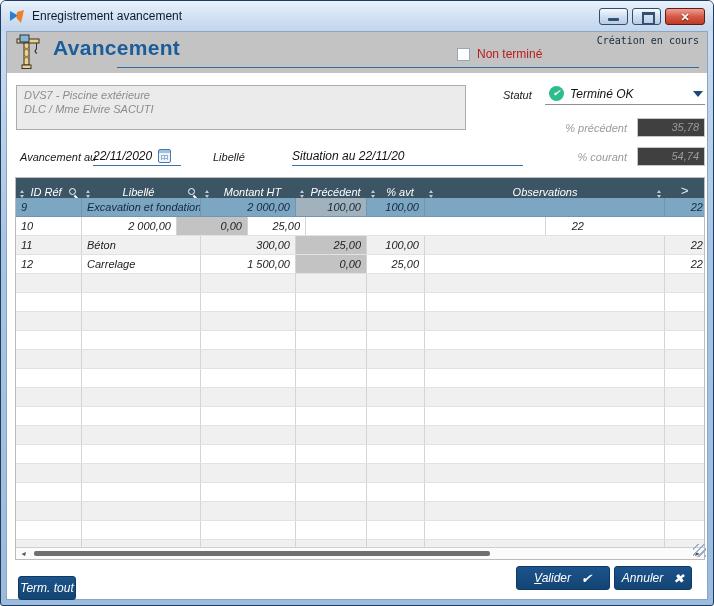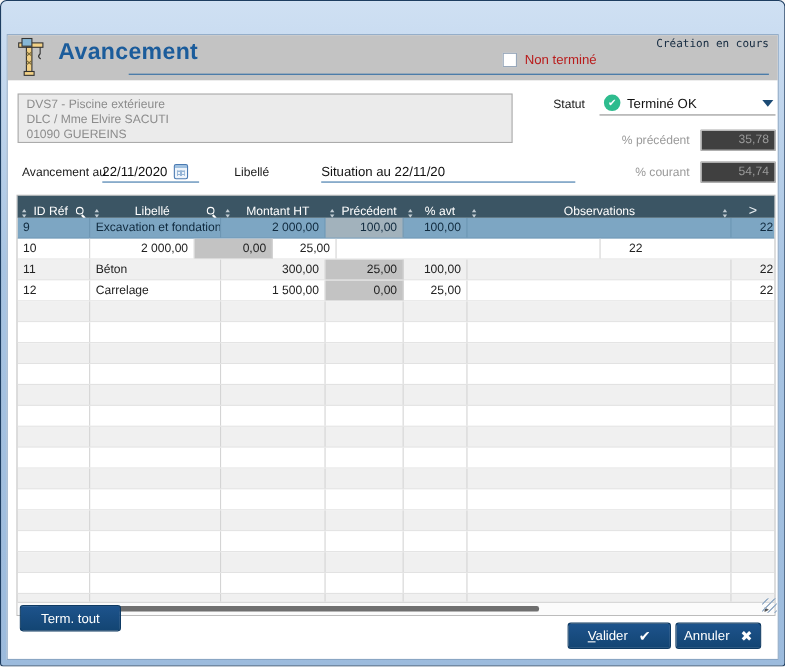--- a/index.html
+++ b/index.html
@@ -22,21 +22,21 @@
   
   .inner{position:absolute;left:5px;right:5px;top:30px;bottom:5px;background:#fff;border:1px solid #8aa6c4;}
   .band{position:relative;height:41px;background:#c3c3c3;}
   .band .crane{position:absolute;left:6px;top:2px;}
   .band .h1{position:absolute;left:46px;top:4px;font-size:21px;font-weight:bold;color:#1b5c9b;letter-spacing:.3px;}
   .band .h1-underline{position:absolute;left:110px;right:8px;bottom:5px;height:1px;background:#2e6ca3;}
   .band .creation{position:absolute;right:8px;top:3px;font-family:"DejaVu Sans Mono",monospace;font-size:10px;color:#13293f;}
   .chk-wrap{position:absolute;left:450px;top:15px;display:flex;align-items:center;gap:7px;font-size:12px;color:#b91c1c;}
   .chk{width:13px;height:13px;border:1px solid #98a8bb;background:#fff;}
   
-  .content{position:relative;height:485px;font-size:11px;color:#222;}
+  .content{position:relative;height:485px;font-size:11px;color:#222;font-style:italic;}
   .infobox{position:absolute;left:9px;top:12px;width:450px;height:45px;background:#ebebeb;
     border:1px solid #ababab;padding:3px 7px;color:#8c8c8c;font-size:11px;line-height:13.5px;}
   .lbl{position:absolute;font-size:11px;color:#1a1a1a;}
   .lbl-gray{position:absolute;font-size:11px;color:#9a9a9a;text-align:right;}
   .dropdown{position:absolute;left:538px;top:12px;width:160px;height:20px;border-bottom:1px solid #8f8f8f;
     display:flex;align-items:center;gap:6px;padding:0 2px 2px 4px;cursor:default;}
   .okcircle{width:15px;height:15px;border-radius:50%;background:#2ebc8e;flex:0 0 auto;position:relative;}
   .okcircle::before{content:"✔";position:absolute;left:0;right:0;top:0;bottom:0;color:#fff;font-size:9px;line-height:15px;text-align:center;}
   .dd-text{flex:1;font-size:12px;color:#111;}
   .dd-arrow{width:0;height:0;border-left:5px solid transparent;border-right:5px solid transparent;border-top:6px solid #1b4a74;}
@@ -87,20 +87,34 @@
   .btn .icon-x::before{content:"✖";font-size:13px;}
   .accel::first-letter{text-decoration:underline;}
   .grip{position:absolute;right:1px;bottom:1px;width:13px;height:13px;
     background:repeating-linear-gradient(135deg,transparent 0 3px,#9ab0c8 3px 4.5px);cursor:nwse-resize;}
 </style>
 </head>
 <body>
 
 <div class="window">
 
+  <div class="titlebar">
+    <span class="logo">
+      <svg width="16" height="15" viewBox="0 0 16 15">
+        <path d="M1 2 L9 6.5 L1 12 Z" fill="#2a7fd4"></path>
+        <path d="M8 3 L15 1 L12 14 L7.5 9 Z" fill="#f07f2a"></path>
+      </svg>
+    </span>
+    <span class="title-text">Enregistrement avancement</span>
+    <span class="winbtns">
+      <span class="wbtn min"></span>
+      <span class="wbtn max"></span>
+      <span class="wbtn close"></span>
+    </span>
+  </div>
 
   <div class="inner">
 
     <div class="band">
       <span class="crane">
         <svg width="32" height="36" viewBox="0 0 32 36">
           <rect x="4" y="5" width="22" height="4" fill="#f2d186" stroke="#333" stroke-width="1"></rect>
           <rect x="11" y="9" width="5" height="22" fill="#f2d186" stroke="#333" stroke-width="1"></rect>
           <path d="M11 13 l5 4 M16 13 l-5 4 M11 21 l5 4 M16 21 l-5 4" stroke="#7a6a3a" stroke-width="1" fill="none"></path>
           <rect x="9" y="31" width="9" height="3.5" fill="#f2d186" stroke="#333" stroke-width="1"></rect>
@@ -115,21 +129,20 @@
       <span class="chk-wrap">
         <span class="chk"></span>
         <span>Non terminé</span>
       </span>
     </div>
 
     <div class="content">
       <div class="infobox">
         <div>DVS7 - Piscine extérieure</div>
         <div>DLC / Mme Elvire SACUTI</div>
-        <div>01090 GUEREINS</div>
       </div>
 
       <span class="lbl" style="left:496px;top:16px;">Statut</span>
       <div class="dropdown">
         <span class="okcircle"></span>
         <span class="dd-text">Terminé OK</span>
         <span class="dd-arrow"></span>
       </div>
 
       <span class="lbl-gray" style="left:520px;top:49px;width:100px;">% précédent</span>
@@ -375,21 +388,21 @@
               <div class="cell c-ext num"></div>
             </div>
           </div>
         <div class="hscroll">
           <span class="sb-arrow left">◂</span>
           <span class="sb-thumb"></span>
           <span class="sb-arrow right">▸</span>
         </div>
       </div>
 
-      <div class="btn" style="left:11px;top:477px;width:92px;justify-content:center;">
+      <div class="btn" style="left:11px;top:503px;width:58px;justify-content:center;">
         <span>Term. tout</span>
       </div>
       <div class="btn" style="left:509px;top:493px;width:94px;">
         <span class="accel">Valider</span>
         <span class="icon-check"></span>
       </div>
       <div class="btn" style="left:607px;top:493px;width:78px;">
         <span>Annuler</span>
         <span class="icon-x"></span>
       </div>

